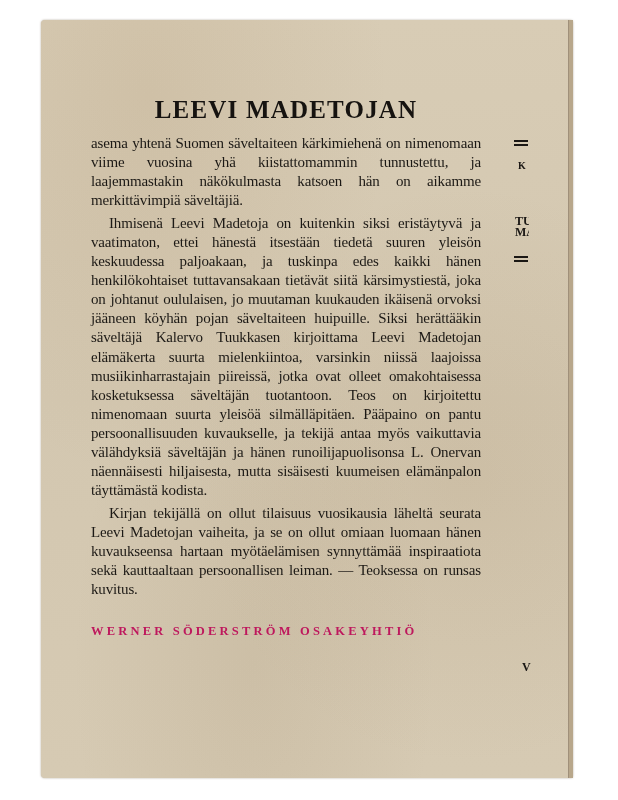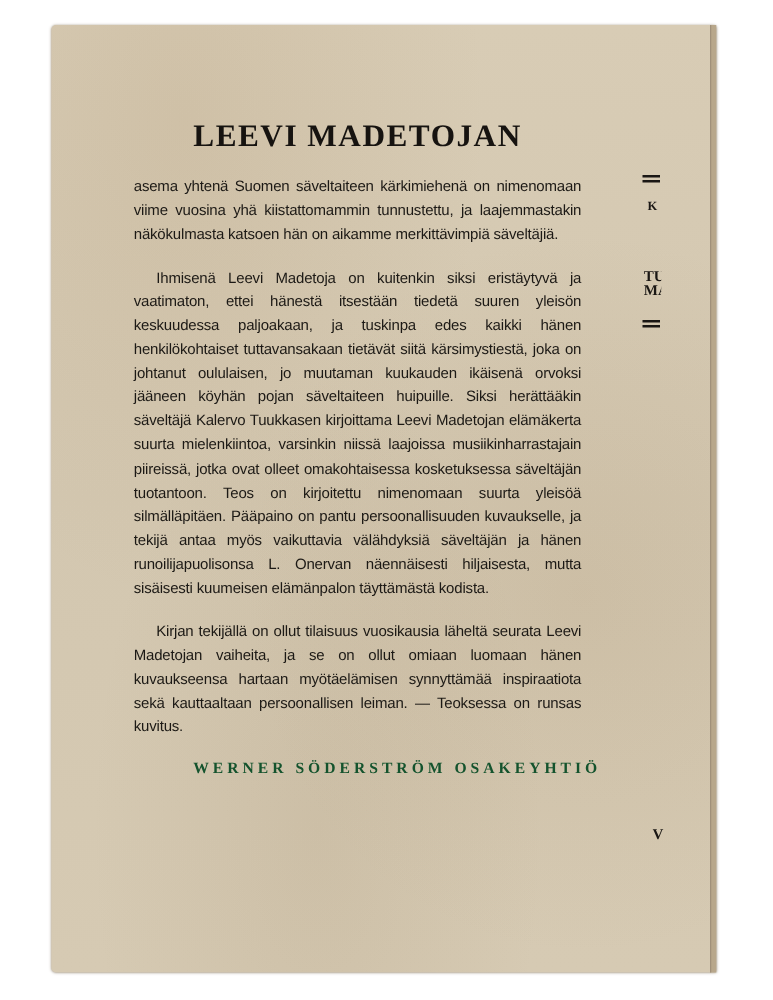--- a/index.html
+++ b/index.html
@@ -31,27 +31,27 @@
     .spine-rule { position: absolute; left: 514px; width: 14px; height: 2px; background: #1a1714; }
     .content {
       position: absolute; left: 91px; top: 96px; width: 390px;
       color: #1c1915;
     }
     .title {
       text-align: center; font-family: "Liberation Serif", serif; font-weight: bold;
       font-size: 25px; letter-spacing: 1.2px; margin: 0 0 10px 0; color: #161310;
     }
     .para {
-      font-size: 12px; line-height: 19.05px; text-align: justify; margin: 16px;
-      font-family: Liberation Sans, sans-serif; letter-spacing: -0.15px;
+      font-size: 15px; line-height: 19.05px; text-align: justify; margin: 0;
+      font-family: Liberation Serif, serif; letter-spacing: -0.15px;
     }
     .para.indent { text-indent: 18px; margin-top: 4px; }
     .publisher {
-      margin-top: 9px; text-align: right; font-family: "Liberation Serif", serif;
-      font-weight: bold; font-size: 12.5px; letter-spacing: 3.2px; color: #14532d;
+      margin-top: 25px; text-align: left; font-family: "Liberation Serif", serif;
+      font-weight: bold; font-size: 12.5px; letter-spacing: 3.2px; color: #be185d;
     }
   </style>
 </head>
 <body>
 
 <div class="cover">
   <div class="spine-edge"></div>
 </div>
 
 <div class="spine-rule" style="top:140px;"></div>

